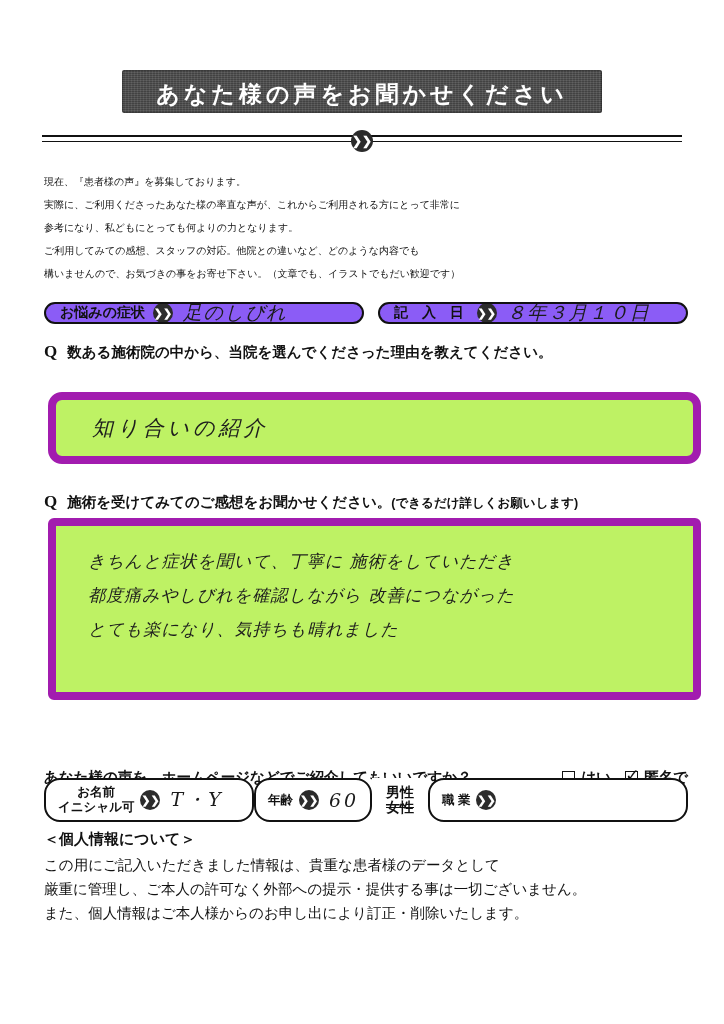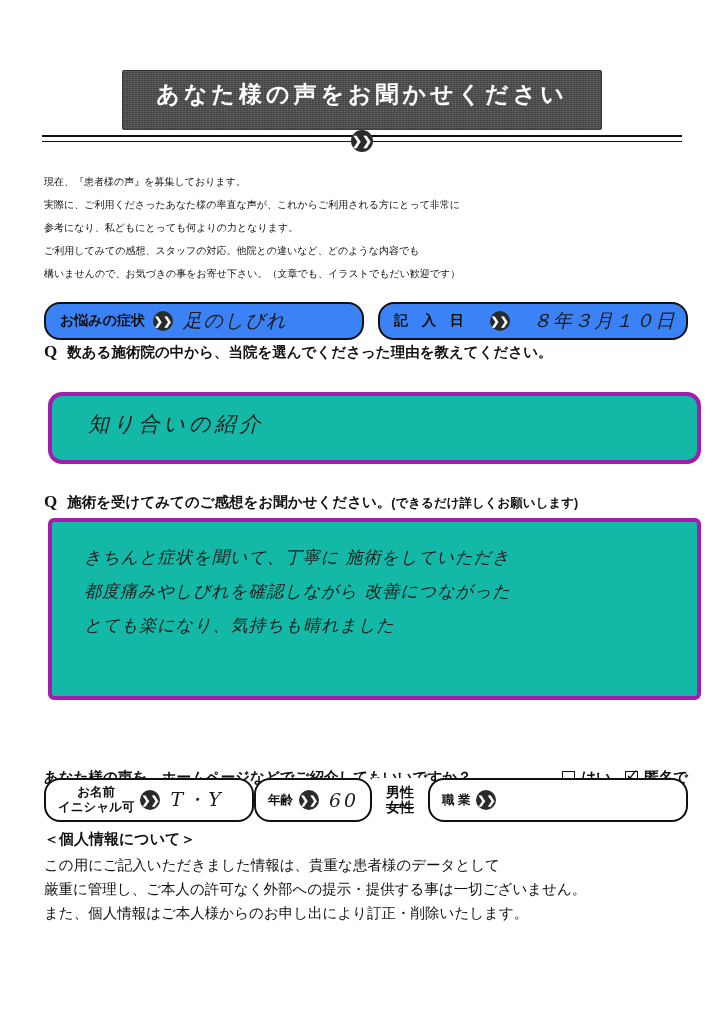--- a/index.html
+++ b/index.html
@@ -22,21 +22,21 @@
 
   
   .banner-wrap {
     position: absolute;
     left: 0; right: 0;
     top: 70px;
     text-align: center;
   }
   .banner {
     display: inline-block;
-    padding: 9px 34px 20px;
+    padding: 9px 34px 3px;
     background: #4a4a4a;
     background-image:
       repeating-linear-gradient(0deg, rgba(255,255,255,0.08) 0 1px, rgba(0,0,0,0.06) 1px 2px),
       repeating-linear-gradient(90deg, rgba(255,255,255,0.06) 0 1px, rgba(0,0,0,0.05) 1px 3px);
     color: #fff;
     font-size: 23px;
     font-weight: bold;
     letter-spacing: 4px;
     border-radius: 2px;
     box-shadow: inset 0 0 0 1px rgba(0,0,0,0.3);
@@ -79,25 +79,25 @@
     position: absolute;
     left: 44px;
     right: 36px;
     top: 302px;
     display: flex;
     gap: 14px;
   }
   .field {
     border: 2px solid #111;
     border-radius: 16px;
-    height: 38px;
+    height: 22px;
     display: flex;
     align-items: center;
     overflow: hidden;
-    background: #3b82f6;
+    background: #8b5cf6;
   }
   .field .lbl {
     font-size: 14px;
     font-weight: bold;
     padding: 0 8px 0 14px;
     white-space: nowrap;
   }
   .marker {
     width: 20px; height: 20px;
     border-radius: 50%;
@@ -112,21 +112,21 @@
   .hand {
     font-family: "DejaVu Serif", serif;
     font-style: italic;
     font-size: 19px;
     padding: 0 10px;
     letter-spacing: 1.5px;
     color: #1b1b1b;
     white-space: nowrap;
   }
   .f-symptom { flex: 0 0 320px; }
-  .f-date { flex: 1 1 auto; justify-content: space-between; }
+  .f-date { flex: 1 1 auto; }
   .f-date .lbl { letter-spacing: 5px; }
 
   
   .q {
     position: absolute;
     left: 44px;
     right: 36px;
     font-size: 14.5px;
     font-weight: bold;
     white-space: nowrap;
@@ -139,23 +139,23 @@
   }
   .q .small { font-size: 12.5px; font-weight: bold; }
 
   #q1 { top: 342px; }
   #q2 { top: 492px; }
 
   .answerbox {
     position: absolute;
     left: 48px;
     right: 23px;
-    border: 4px solid #a21caf;
+    border: 8px solid #a21caf;
     border-radius: 14px;
-    background: #14b8a6;
+    background: #bef264;
   }
   #a1 { top: 392px; height: 72px; }
   #a2 { top: 518px; height: 182px; border-radius: 6px; }
 
   .hw {
     font-family: "DejaVu Serif", serif;
     font-style: italic;
     color: #1d1d1d;
     letter-spacing: 1px;
   }

